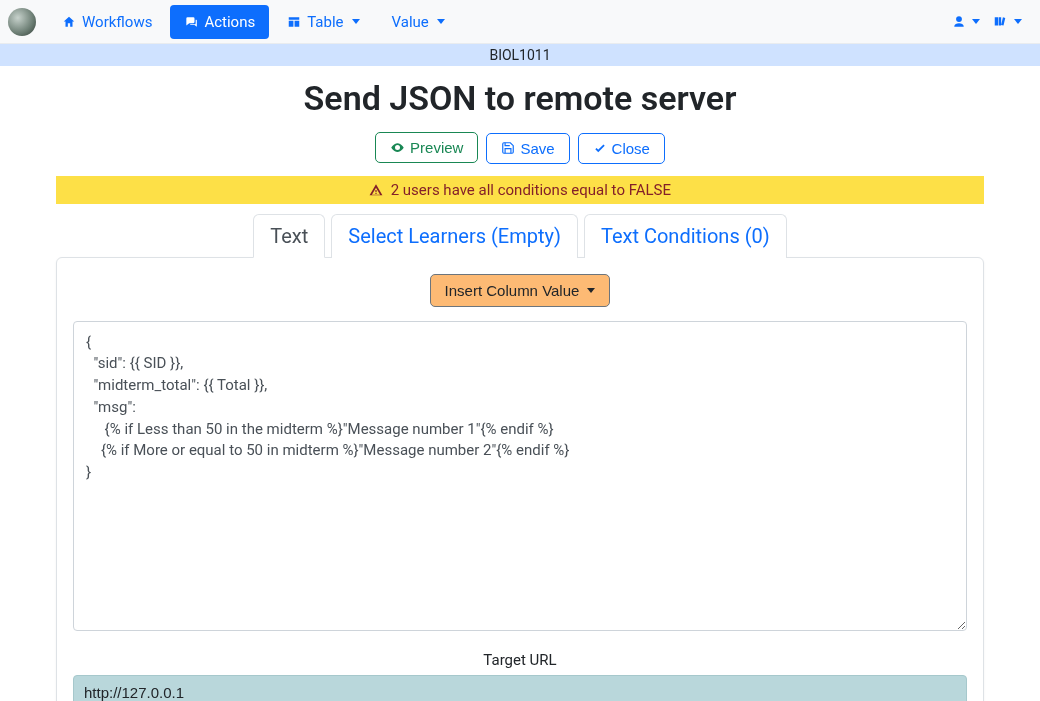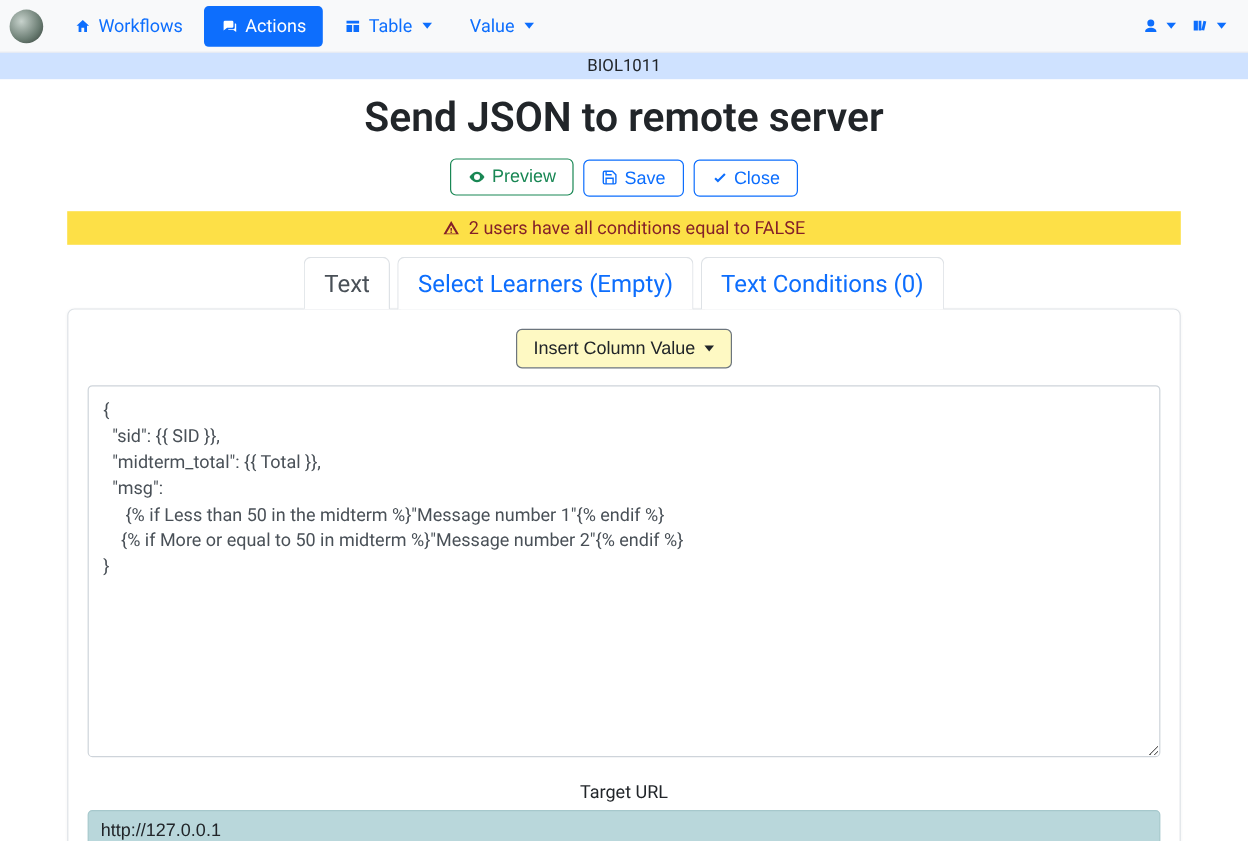--- a/index.html
+++ b/index.html
@@ -115,21 +115,21 @@
     border-radius: 6px;
     margin: 0 56px 20px 56px;
     padding: 16px;
     box-shadow: 0 1px 3px rgba(0,0,0,0.05);
   }
   .dropdown-toggle {
     border: 1px solid #6c757d;
     border-radius: 5px;
     padding: 7px 14px;
     font-size: 15px;
-    background: #fef9c3;
+    background: #fdba74;
     cursor: pointer;
     display: inline-flex;
     align-items: center;
     gap: 6px;
     color: #212529;
   }
   .center { text-align: center; margin-bottom: 14px; }
   .editor {
     width: 100%;
     min-height: 310px;

